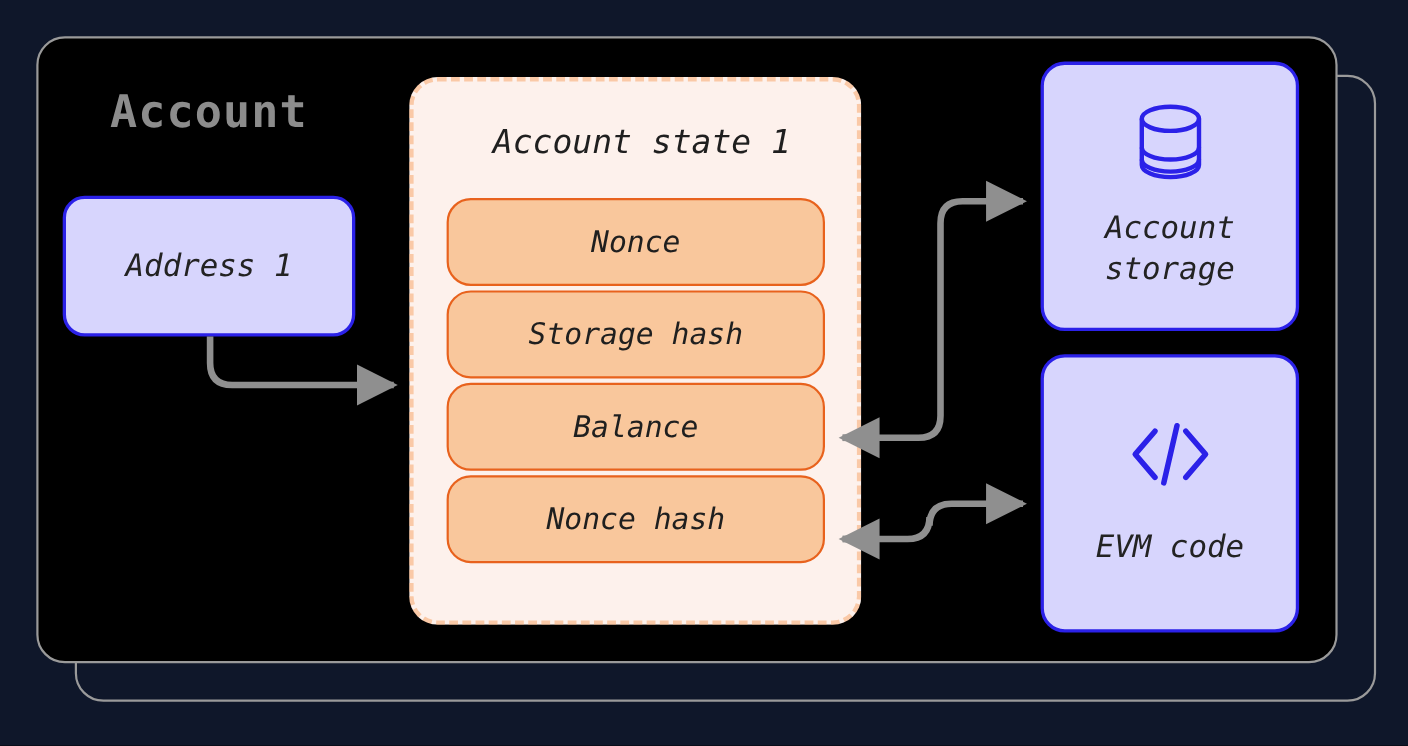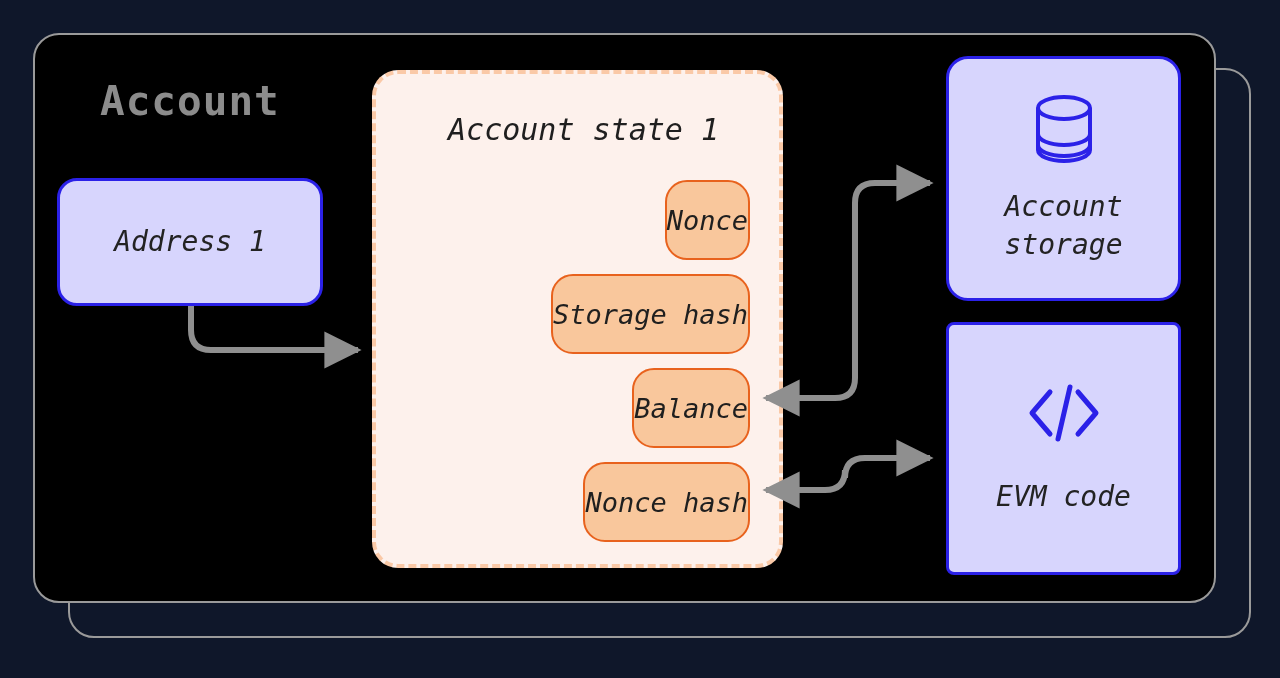--- a/index.html
+++ b/index.html
@@ -81,21 +81,21 @@
     width: 235px;
     height: 245px;
     border-radius: 22px;
     gap: 4px;
   }
   #evm-code-box {
     left: 946px;
     top: 322px;
     width: 235px;
     height: 253px;
-    border-radius: 8px;
+    border-radius: 22px;
   }
   .box-line {
     line-height: 1.35;
     text-align: center;
   }
   .icon-wrap {
     display: flex;
     align-items: center;
     justify-content: center;
     margin-bottom: 16px;
@@ -127,22 +127,21 @@
     color: #1f1f1f;
     white-space: nowrap;
   }
   .field-list {
     position: absolute;
     left: 30px;
     top: 106px;
     width: 344px;
     display: flex;
     flex-direction: column;
-    gap: 14px;
-    align-items: flex-end;
+    gap: 4px;
   }
   .field-row {
     height: 80px;
     box-sizing: border-box;
     background: #f9c79c;
     border: 2px solid #e8621d;
     border-radius: 22px;
     display: flex;
     align-items: center;
     justify-content: center;

